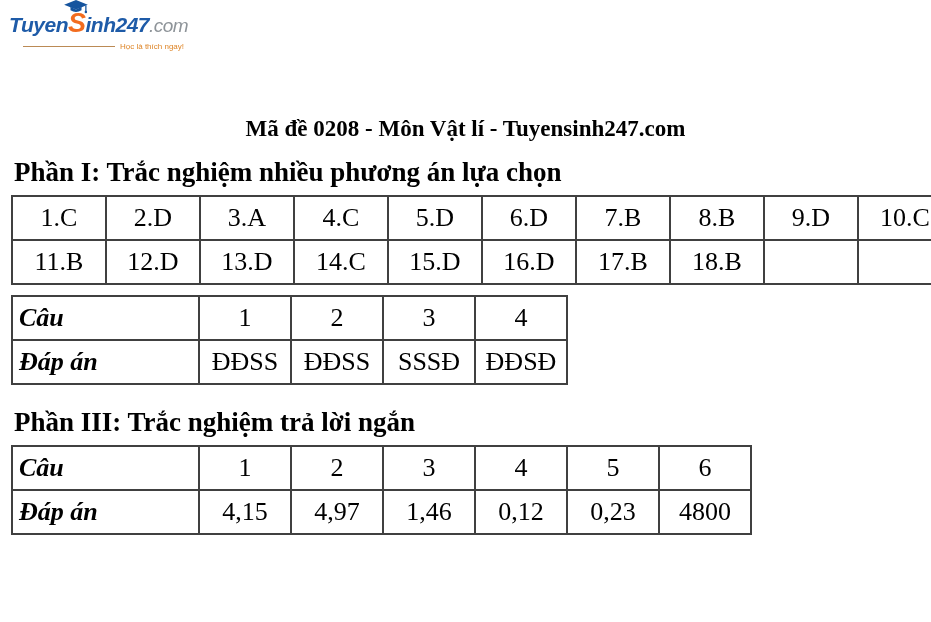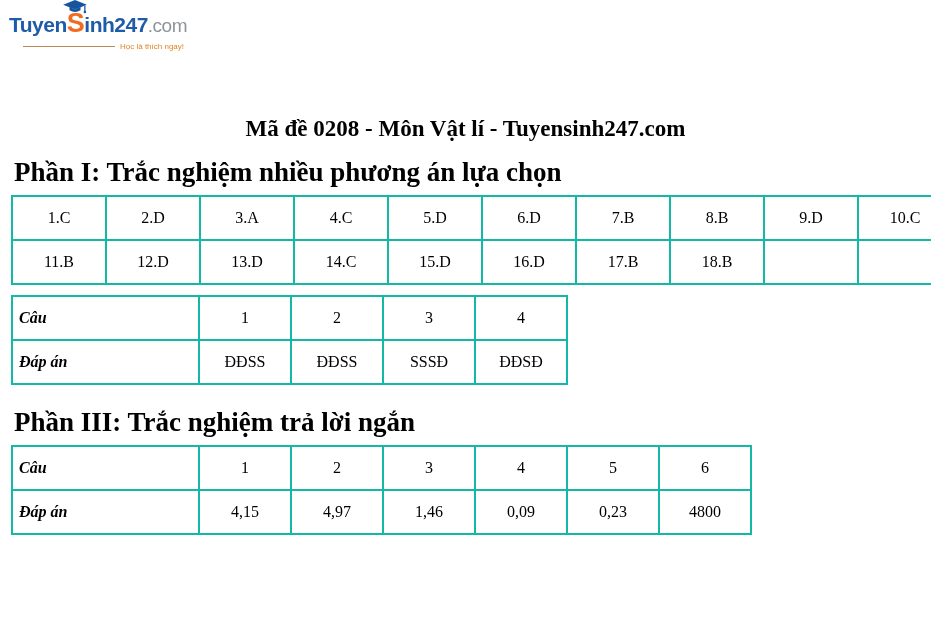--- a/index.html
+++ b/index.html
@@ -15,20 +15,21 @@
 
   
   .logo { padding: 8px 0 0 9px; width: 220px; }
   .logo-text {
     font-family: "Liberation Sans", "DejaVu Sans", sans-serif;
     font-weight: bold;
     font-size: 21px;
     line-height: 30px;
     letter-spacing: -0.5px;
     white-space: nowrap;
+    font-style: italic;
   }
   .lg-blue   { color: #1e5ba8; }
   .s-wrap    { position: relative; display: inline-block; }
   .lg-orange { color: #f26c1f; font-size: 27px; }
   .lg-gray   { color: #8e9499; font-weight: normal; font-size: 19px; }
   .cap { position: absolute; top: -8px; left: -4px; width: 24px; height: 15px; }
   .logo-tagline { display: flex; align-items: center; margin: 0 0 0 14px; height: 10px; }
   .tag-line { width: 92px; height: 0; border-top: 1px solid #bb8a55; }
   .tag-text {
     font-family: "Liberation Sans", "DejaVu Sans", sans-serif;
@@ -58,24 +59,24 @@
   .h2 { margin-top: 42px; }
   .h3 { margin-top: 24px; }
 
   
   table.tbl {
     border-collapse: collapse;
     margin: 10px 0 0 11px;
     table-layout: fixed;
   }
   table.tbl td {
-    border: 2px solid #14b8a6;
+    border: 2px solid #404040;
     height: 40px;
     text-align: center;
-    font-size: 16px;
+    font-size: 26px;
     vertical-align: middle;
     overflow: hidden;
   }
   .tbl1 { width: 906px; }
   .tbl1 td { width: 90px; }
   .tbl2, .tbl3 { margin-top: 8px; }
   .tbl2 td.lbl, .tbl3 td.lbl {
     width: 178px;
     text-align: left;
     padding-left: 6px;
@@ -165,20 +166,20 @@
       <td class="val">3</td>
       <td class="val">4</td>
       <td class="val">5</td>
       <td class="val">6</td>
     </tr>
     <tr>
       <td class="lbl">Đáp án</td>
       <td class="val">4,15</td>
       <td class="val">4,97</td>
       <td class="val">1,46</td>
-      <td class="val">0,09</td>
+      <td class="val">0,12</td>
       <td class="val">0,23</td>
       <td class="val">4800</td>
     </tr>
   </tbody>
     </table>
 
 </div>
 
 </body></html>

